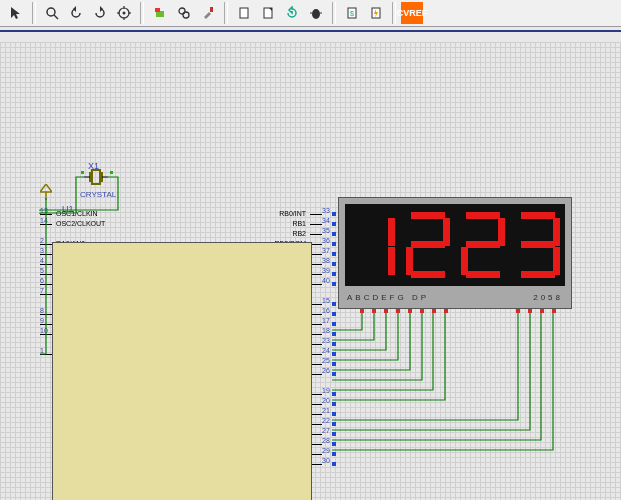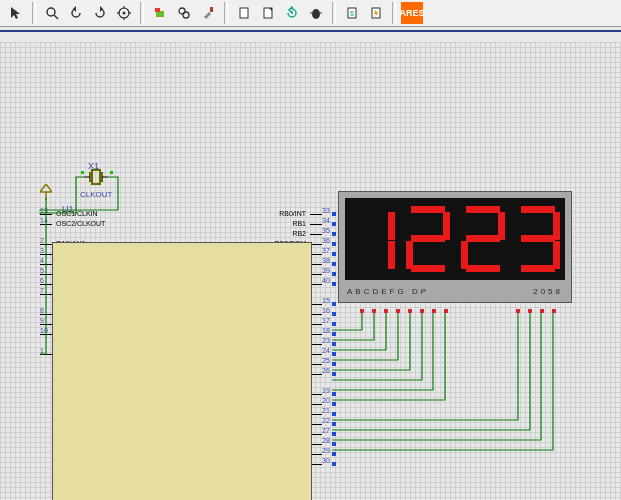--- a/index.html
+++ b/index.html
@@ -20,21 +20,21 @@
   .green-led { width:3px; height:3px; background:#09c209; position:absolute; }
 
   .mcu { position:absolute; left:52px; top:200px; width:258px; height:290px;
          border:1px solid #555; background:#e6dea0; z-index:1; }
   .mcu-label { position:absolute; font-size:8px; color:#3a4aa8; }
   .pin-label-left, .pin-label-right { position:absolute; font-size:7px; color:#000; }
   .pin-num { position:absolute; font-size:7px; color:#3a4aa8; }
   .pin-stub { position:absolute; height:1px; background:#000; }
   .pin-box { position:absolute; width:4px; height:4px; background:#1e49d6; }
 
-  .display { position:absolute; left:338px; top:149px; width:232px; height:110px;
+  .display { position:absolute; left:338px; top:155px; width:232px; height:110px;
              background:#a8a8a8; border:1px solid #555; z-index:1; }
   .display-inner { position:absolute; left:6px; top:6px; width:220px; height:82px; background:#111; }
   .digit { position:absolute; top:6px; width:48px; height:70px; }
   .seg { background:#e71919; position:absolute; }
   .seg-h { height:7px; width:34px; left:7px; }
   .seg-v { width:7px; height:28px; }
   .disp-foot { position:absolute; left:6px; top:92px; width:220px; height:14px; background:#a8a8a8;
                display:flex; justify-content:space-between; align-items:center;
                font-size:8px; letter-spacing:3px; color:#2b2b2b; padding:0 2px; box-sizing:border-box;}
   .disp-pin { position:absolute; width:4px; height:4px; background:#d32a2a; top:114px; }
@@ -133,36 +133,36 @@
           <text x="5" y="10" font-size="7" fill="#1a8">$</text>
         </svg>
       </div>
     <div class="tool">
         <svg width="14" height="14">
           <rect x="3" y="2" width="8" height="10" fill="#fff" stroke="#333"></rect>
           <path d="M7 3 L5 8 L7 8 L6 12 L9 6 L7 6 Z" fill="#e90"></path>
         </svg>
       </div>
     <div class="tool-sep"></div>
-    <div class="tool ares">ARES</div>
+    <div class="tool ares">CVREF</div>
   </div>
 
   <div class="hrule"></div>
 
   <div class="gridarea">
 
     <div class="mcu-label" style="left:88px; top:119px; font-size:9px">X1</div>
     <svg style="position:absolute; left:84px; top:126px;" width="40" height="34">
       <line x1="6" y1="4" x2="6" y2="14" stroke="#6a6a00" stroke-width="2"></line>
       <line x1="18" y1="4" x2="18" y2="14" stroke="#6a6a00" stroke-width="2"></line>
       <rect x="8" y="2" width="8" height="14" fill="none" stroke="#6a6a00" stroke-width="2"></rect>
       <line x1="6" y1="9" x2="0" y2="9" stroke="#000"></line>
       <line x1="18" y1="9" x2="24" y2="9" stroke="#000"></line>
     </svg>
-    <div class="mcu-label" style="left:80px; top:148px; font-size:8px">CLKOUT</div>
+    <div class="mcu-label" style="left:80px; top:148px; font-size:8px">CRYSTAL</div>
     <div class="green-led" style="left:81px; top:129px"></div>
     <div class="green-led" style="left:110px; top:129px"></div>
 
     <svg style="position:absolute; left:40px; top:142px" width="12" height="16">
       <path d="M6 0 L0 8 L12 8 Z" fill="none" stroke="#8a7a00" stroke-width="1.5"></path>
       <line x1="6" y1="8" x2="6" y2="16" stroke="#8a7a00" stroke-width="1.5"></line>
     </svg>
 
     <div class="mcu-label" style="left:62px; top:162px; font-size:9px">U1</div>
     <div class="mcu"></div>

